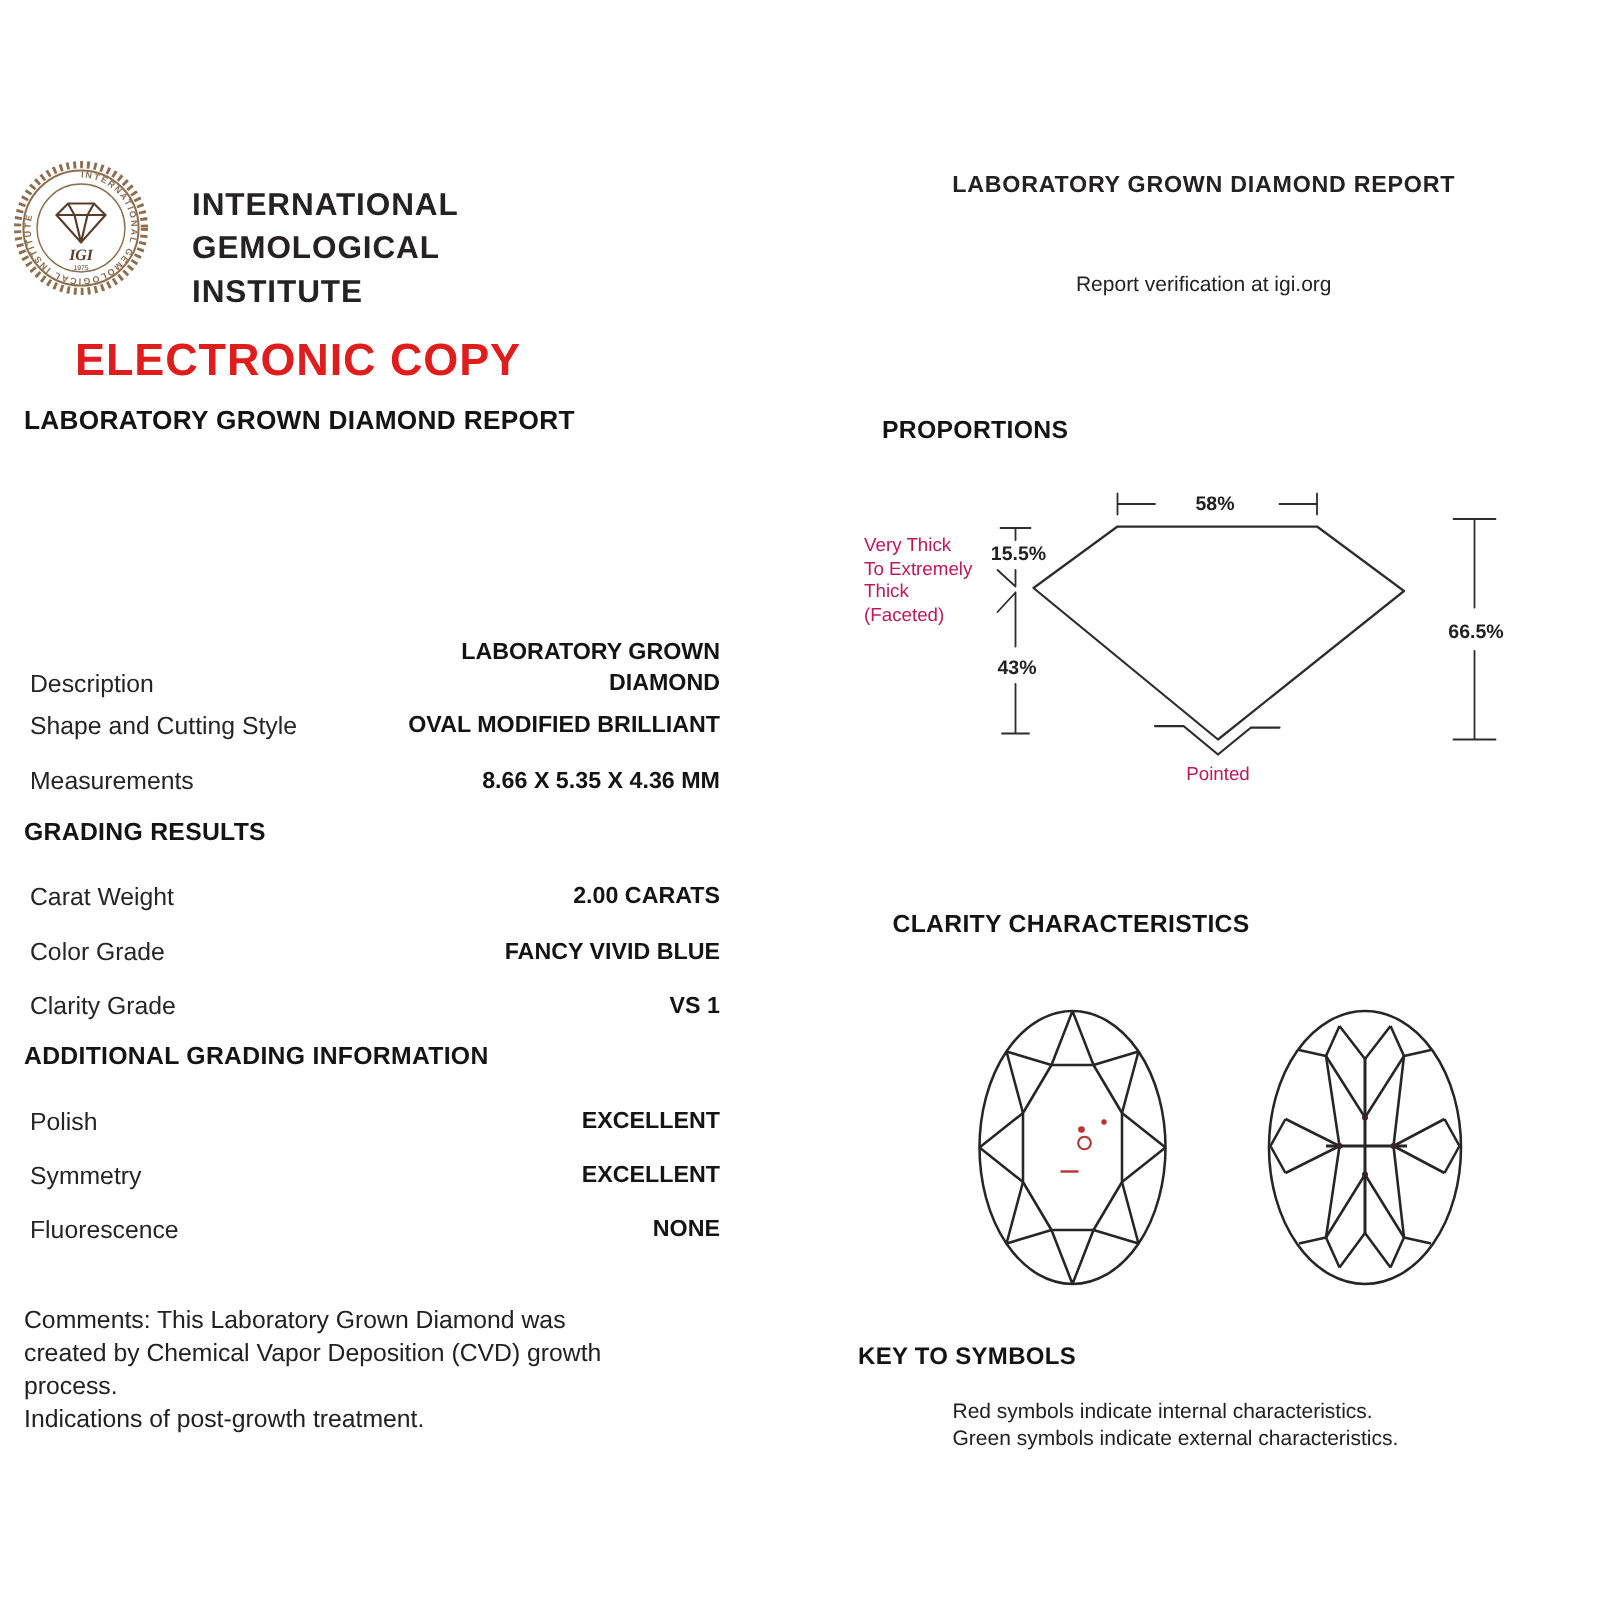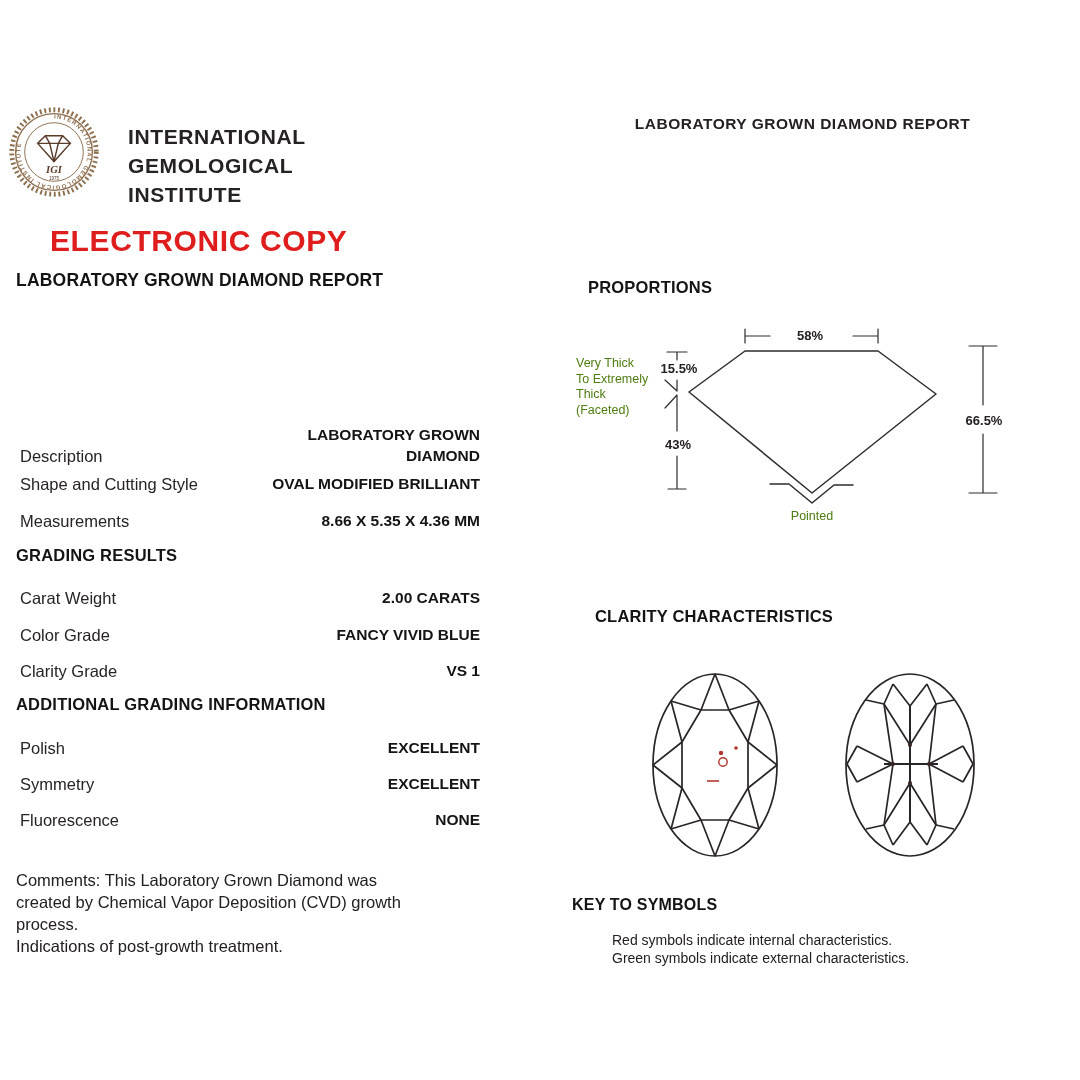--- a/index.html
+++ b/index.html
@@ -16,21 +16,21 @@
   .lbl{font-size:16.5px;color:#262424;}
   .val{font-size:15.5px;font-weight:700;text-align:right;line-height:21px;max-width:240px;color:#141414;}
   .val-narrow{max-width:190px;}
   .lhead{position:absolute;left:16px;font-size:16.5px;font-weight:700;letter-spacing:.2px;color:#141414;}
   .comment-line{font-size:16.5px;line-height:22px;color:#222020;}
   
   .rtitle{left:560px;top:115px;width:485px;text-align:center;font-size:15.5px;font-weight:600;letter-spacing:.5px;color:#232122;}
   .rverify{left:560px;top:181px;width:485px;text-align:center;font-size:14px;color:#232122;}
   .rhead{position:absolute;font-size:16.5px;font-weight:700;letter-spacing:.2px;color:#141414;}
   .pct{position:absolute;font-size:13px;font-weight:600;color:#232122;text-align:center;}
-  .small-note{font-size:12.5px;line-height:15.5px;color:#4d7c0f;}
+  .small-note{font-size:12.5px;line-height:15.5px;color:#be185d;}
   .keyline{font-size:14px;line-height:17.5px;color:#222020;}
   svg{display:block;}
 </style>
 </head>
 <body>
 
 <div class="page">
 
   <svg class="abs" style="left:6px;top:104px" width="96" height="96" viewBox="-50 -50 100 100">
     <circle r="44" fill="none" stroke="#8d6e4e" stroke-width="5" stroke-dasharray="2 2.8"></circle>
@@ -102,20 +102,21 @@
   </div>
 
   <div class="abs" style="left:16px;top:869px">
     <div class="comment-line">Comments: This Laboratory Grown Diamond was</div>
     <div class="comment-line">created by Chemical Vapor Deposition (CVD) growth</div>
     <div class="comment-line">process.</div>
     <div class="comment-line">Indications of post-growth treatment.</div>
   </div>
 
   <div class="abs rtitle">LABORATORY GROWN DIAMOND REPORT</div>
+  <div class="abs rverify">Report verification at igi.org</div>
 
   <div class="rhead" style="left:588px;top:278px">PROPORTIONS</div>
 
   <svg class="abs" style="left:560px;top:320px" width="460" height="200" viewBox="560 320 460 200">
     <g stroke="#2e2c2c" stroke-width="1.5" fill="none" stroke-linejoin="round" stroke-linecap="round">
       <path d="M745,351 L878,351 L936,394 L812,493 L689,392 Z"></path>
       <path d="M770,484 L789,484 L812,503 L834,485 L853,485"></path>
     </g>
     <g stroke="#2e2c2c" stroke-width="1.2" fill="none" stroke-linecap="round">
       <path d="M745,329 V343 M745,336 H770 M853,336 H878 M878,329 V343"></path>
@@ -181,18 +182,18 @@
     </g>
     <g fill="#3d2424">
       <circle cx="910" cy="745" r="2"></circle>
         <circle cx="910" cy="783" r="2"></circle>
       <circle cx="893" cy="764" r="2"></circle>
         <circle cx="929" cy="764" r="2"></circle>
     </g>
   </svg>
 
   <div class="rhead" style="left:572px;top:896px;font-size:16px">KEY TO SYMBOLS</div>
-  <div class="abs" style="left:612px;top:932px">
+  <div class="abs" style="left:635px;top:932px">
     <div class="keyline">Red symbols indicate internal characteristics.</div>
     <div class="keyline">Green symbols indicate external characteristics.</div>
   </div>
 
 </div>
 
 </body></html>

